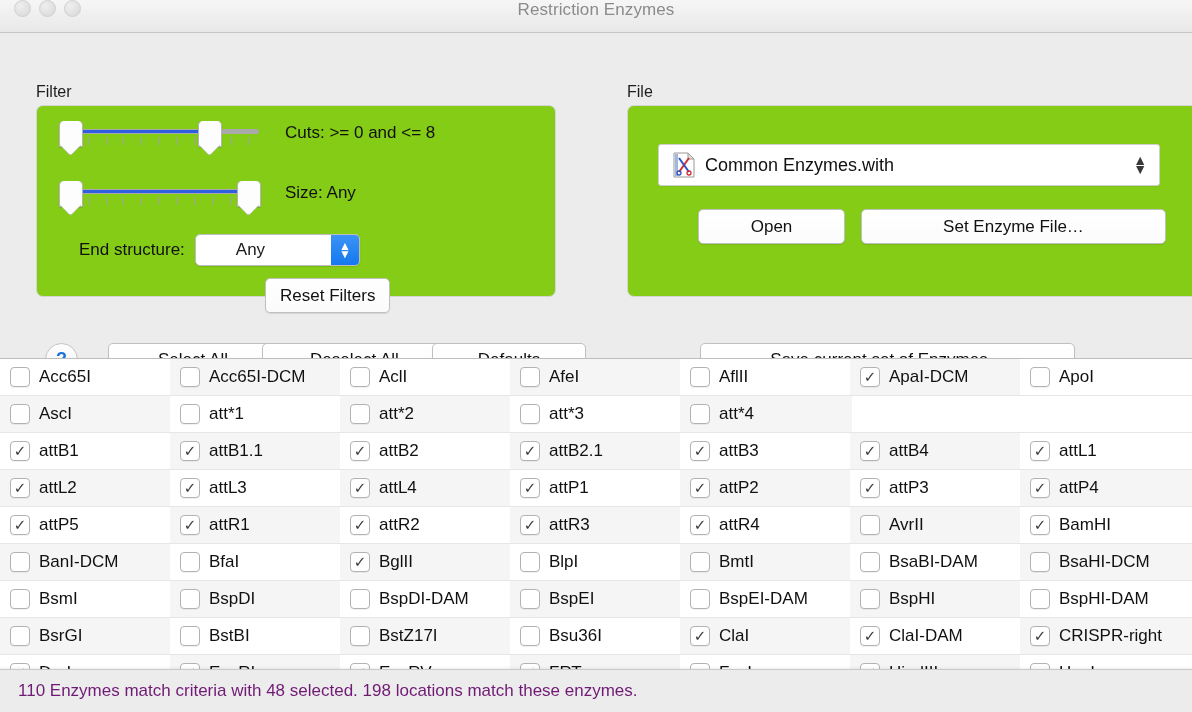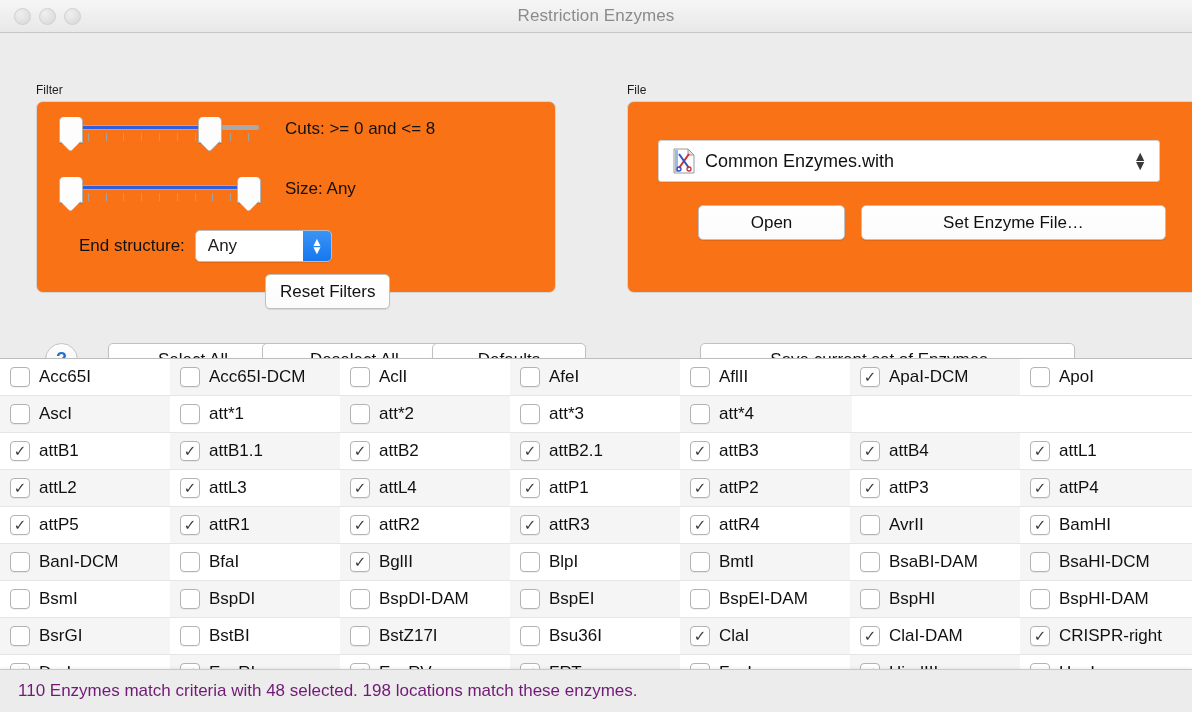--- a/index.html
+++ b/index.html
@@ -9,39 +9,39 @@
     background:#ececec;color:#1a1a1a;
     -webkit-font-smoothing:antialiased;
   }
   .window{position:relative;width:1192px;height:712px;display:flex;flex-direction:column;background:#ececec;}
 
   
   .titlebar{
     position:relative;height:32px;flex:0 0 32px;
     background:linear-gradient(#f6f6f6,#e8e8e8);
     border-bottom:1px solid #c6c6c6;
-    display:flex;align-items:center;
+    display:flex;
   }
   .lights{display:flex;gap:8px;padding-left:14px;}
   .light{width:15px;height:15px;border-radius:50%;
          background:radial-gradient(circle at 35% 32%,#efefef,#dedede 70%,#d2d2d2);
          border:1px solid #d0d0d0;}
   .title{
     position:absolute;left:0;right:0;text-align:center;
     font-size:17px;color:#8b8b8b;letter-spacing:.1px;
     pointer-events:none;
   }
 
   
   .top{flex:0 0 auto;padding:0;position:relative;height:322px;}
 
   .group{position:absolute;}
-  .group-title{font-size:12px;color:#1d1d1d;margin-bottom:4px;}
+  .group-title{font-size:16px;color:#1d1d1d;margin-bottom:4px;}
   .group-box{
-    background:#f97316;border:1px solid #d5d5d5;border-radius:7px;
+    background:#84cc16;border:1px solid #d5d5d5;border-radius:7px;
   }
 
   
   #filter-group{left:36px;top:50px;width:520px;}
   #filter-group .group-box{height:190px;position:relative;}
 
   .slider{position:absolute;height:26px;}
   .sl-track{
     position:absolute;top:9px;left:0;height:5px;border-radius:3px;background:#a9a9a9;
   }
@@ -67,20 +67,21 @@
   .slider-label{position:absolute;font-size:17px;color:#111;white-space:nowrap;}
 
   .row-endstruct{position:absolute;left:42px;top:128px;display:flex;align-items:center;gap:10px;}
   .lbl{font-size:17px;color:#111;}
   .popup{
     position:relative;width:135px;height:30px;
     background:#fff;border:1px solid #bdbdbd;border-radius:5px;
     box-shadow:0 1px 1px rgba(0,0,0,.10);
     display:flex;align-items:center;
     font-size:17px;
+    padding-left:28px;
   }
   .popup .pv{padding-left:12px;}
   .popup .stepper{
     position:absolute;right:0;top:0;bottom:0;width:28px;
     background:linear-gradient(#3c93f5,#1478ef);
     border-radius:0 4px 4px 0;
     display:flex;flex-direction:column;align-items:center;justify-content:center;
     color:#fff;line-height:.7;font-size:13px;
   }
   .popup .stepper span{display:block;font-size:12px;font-weight:bold;}

